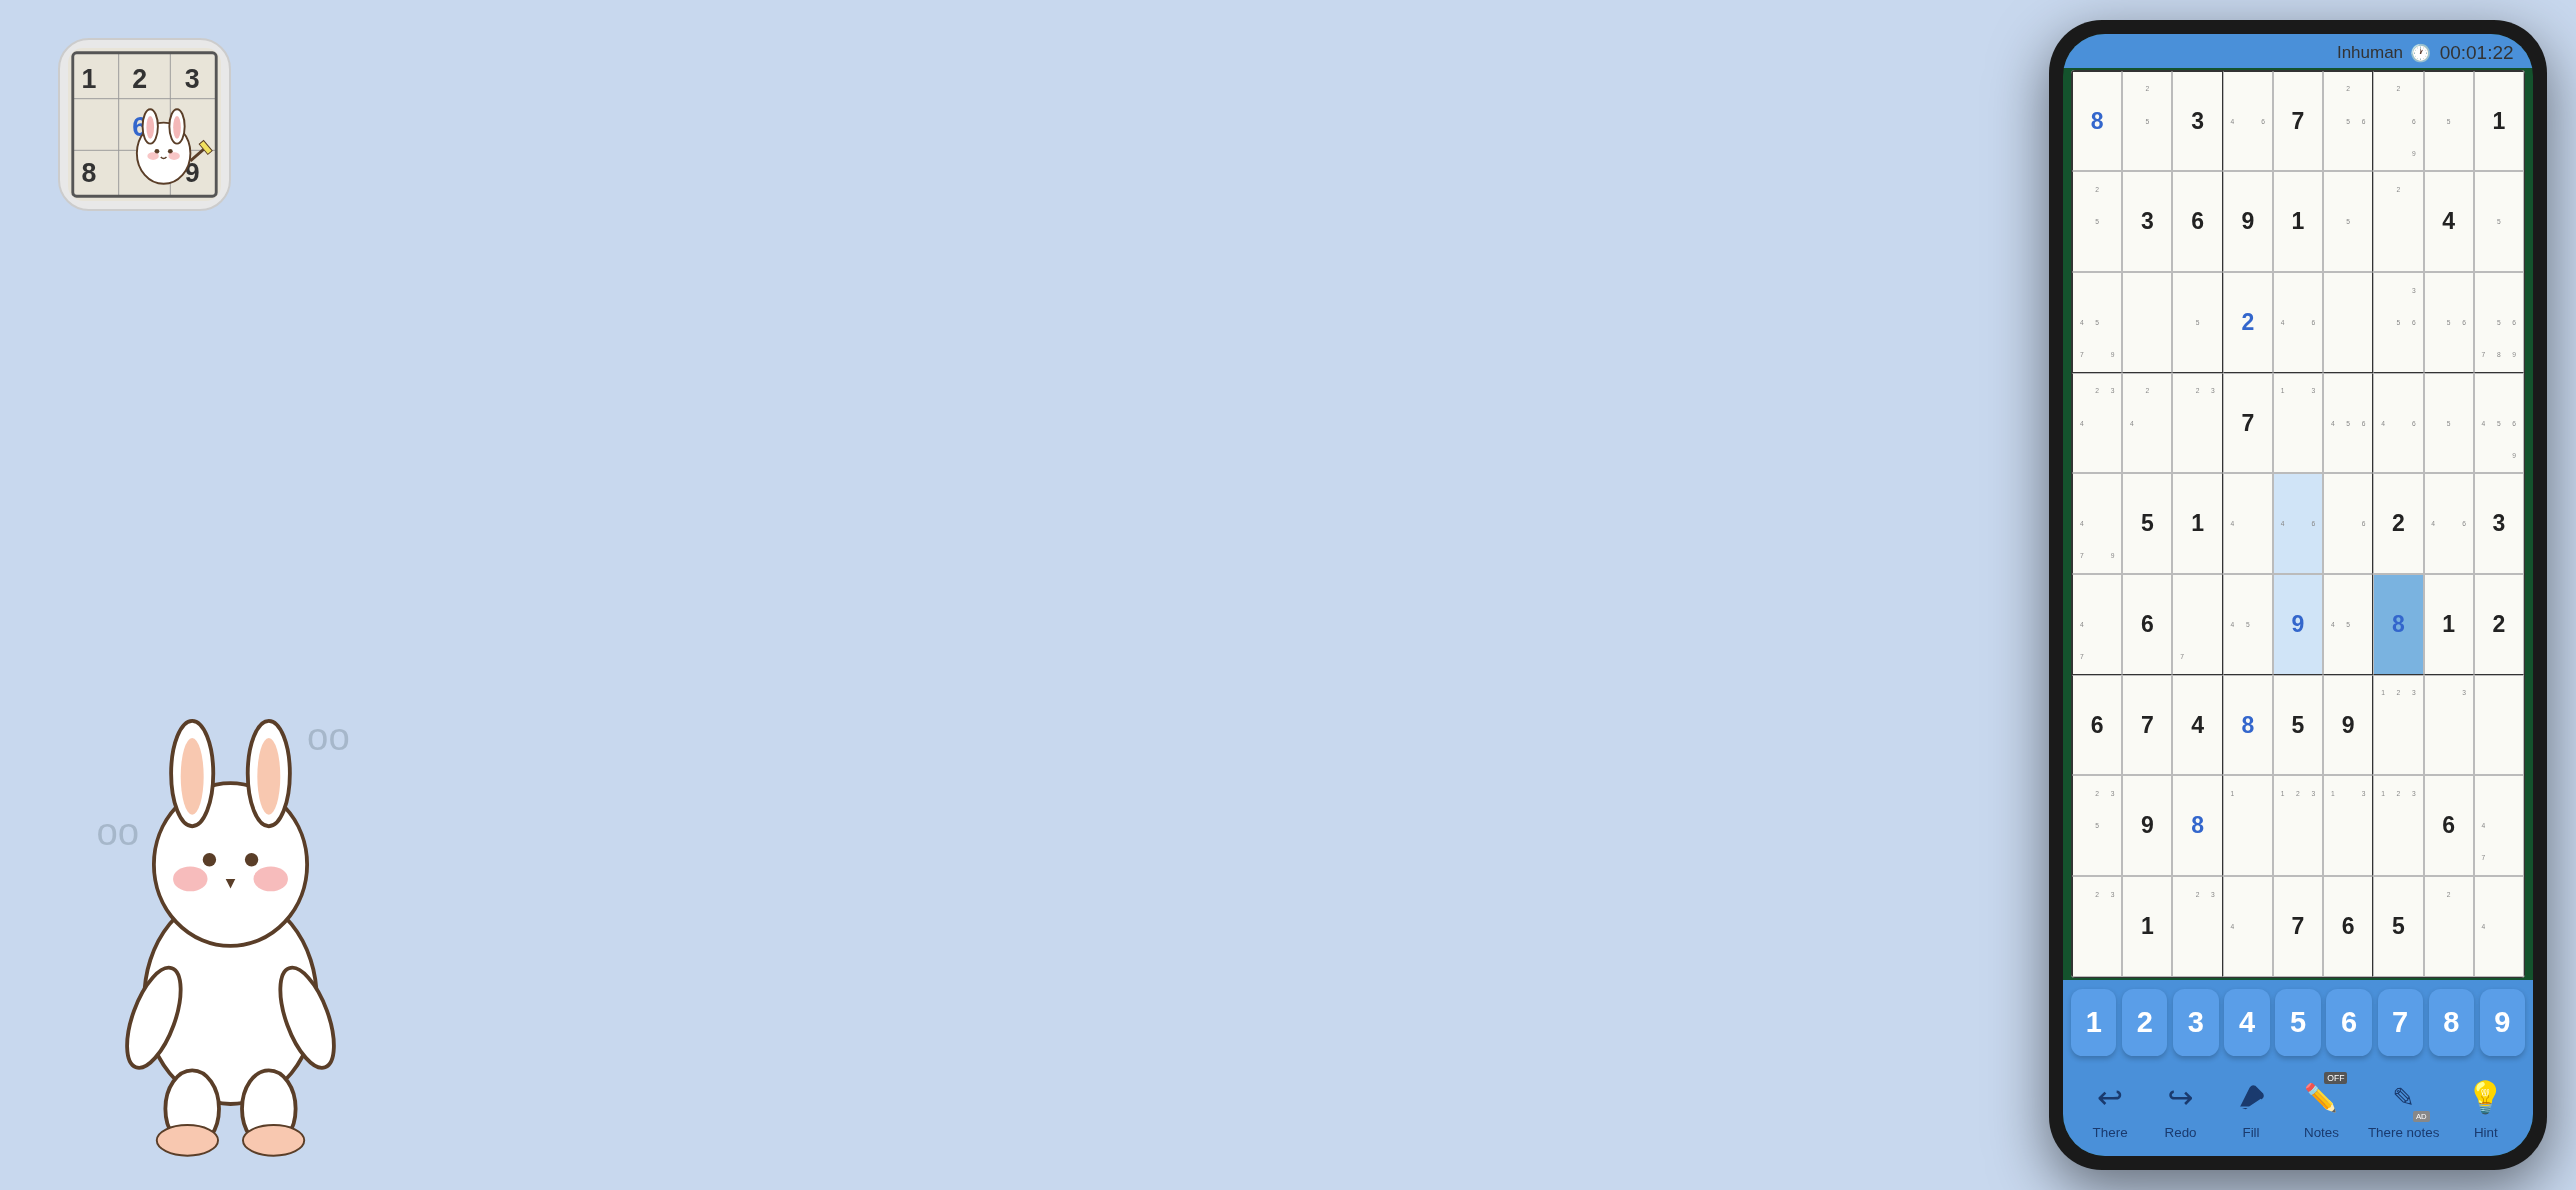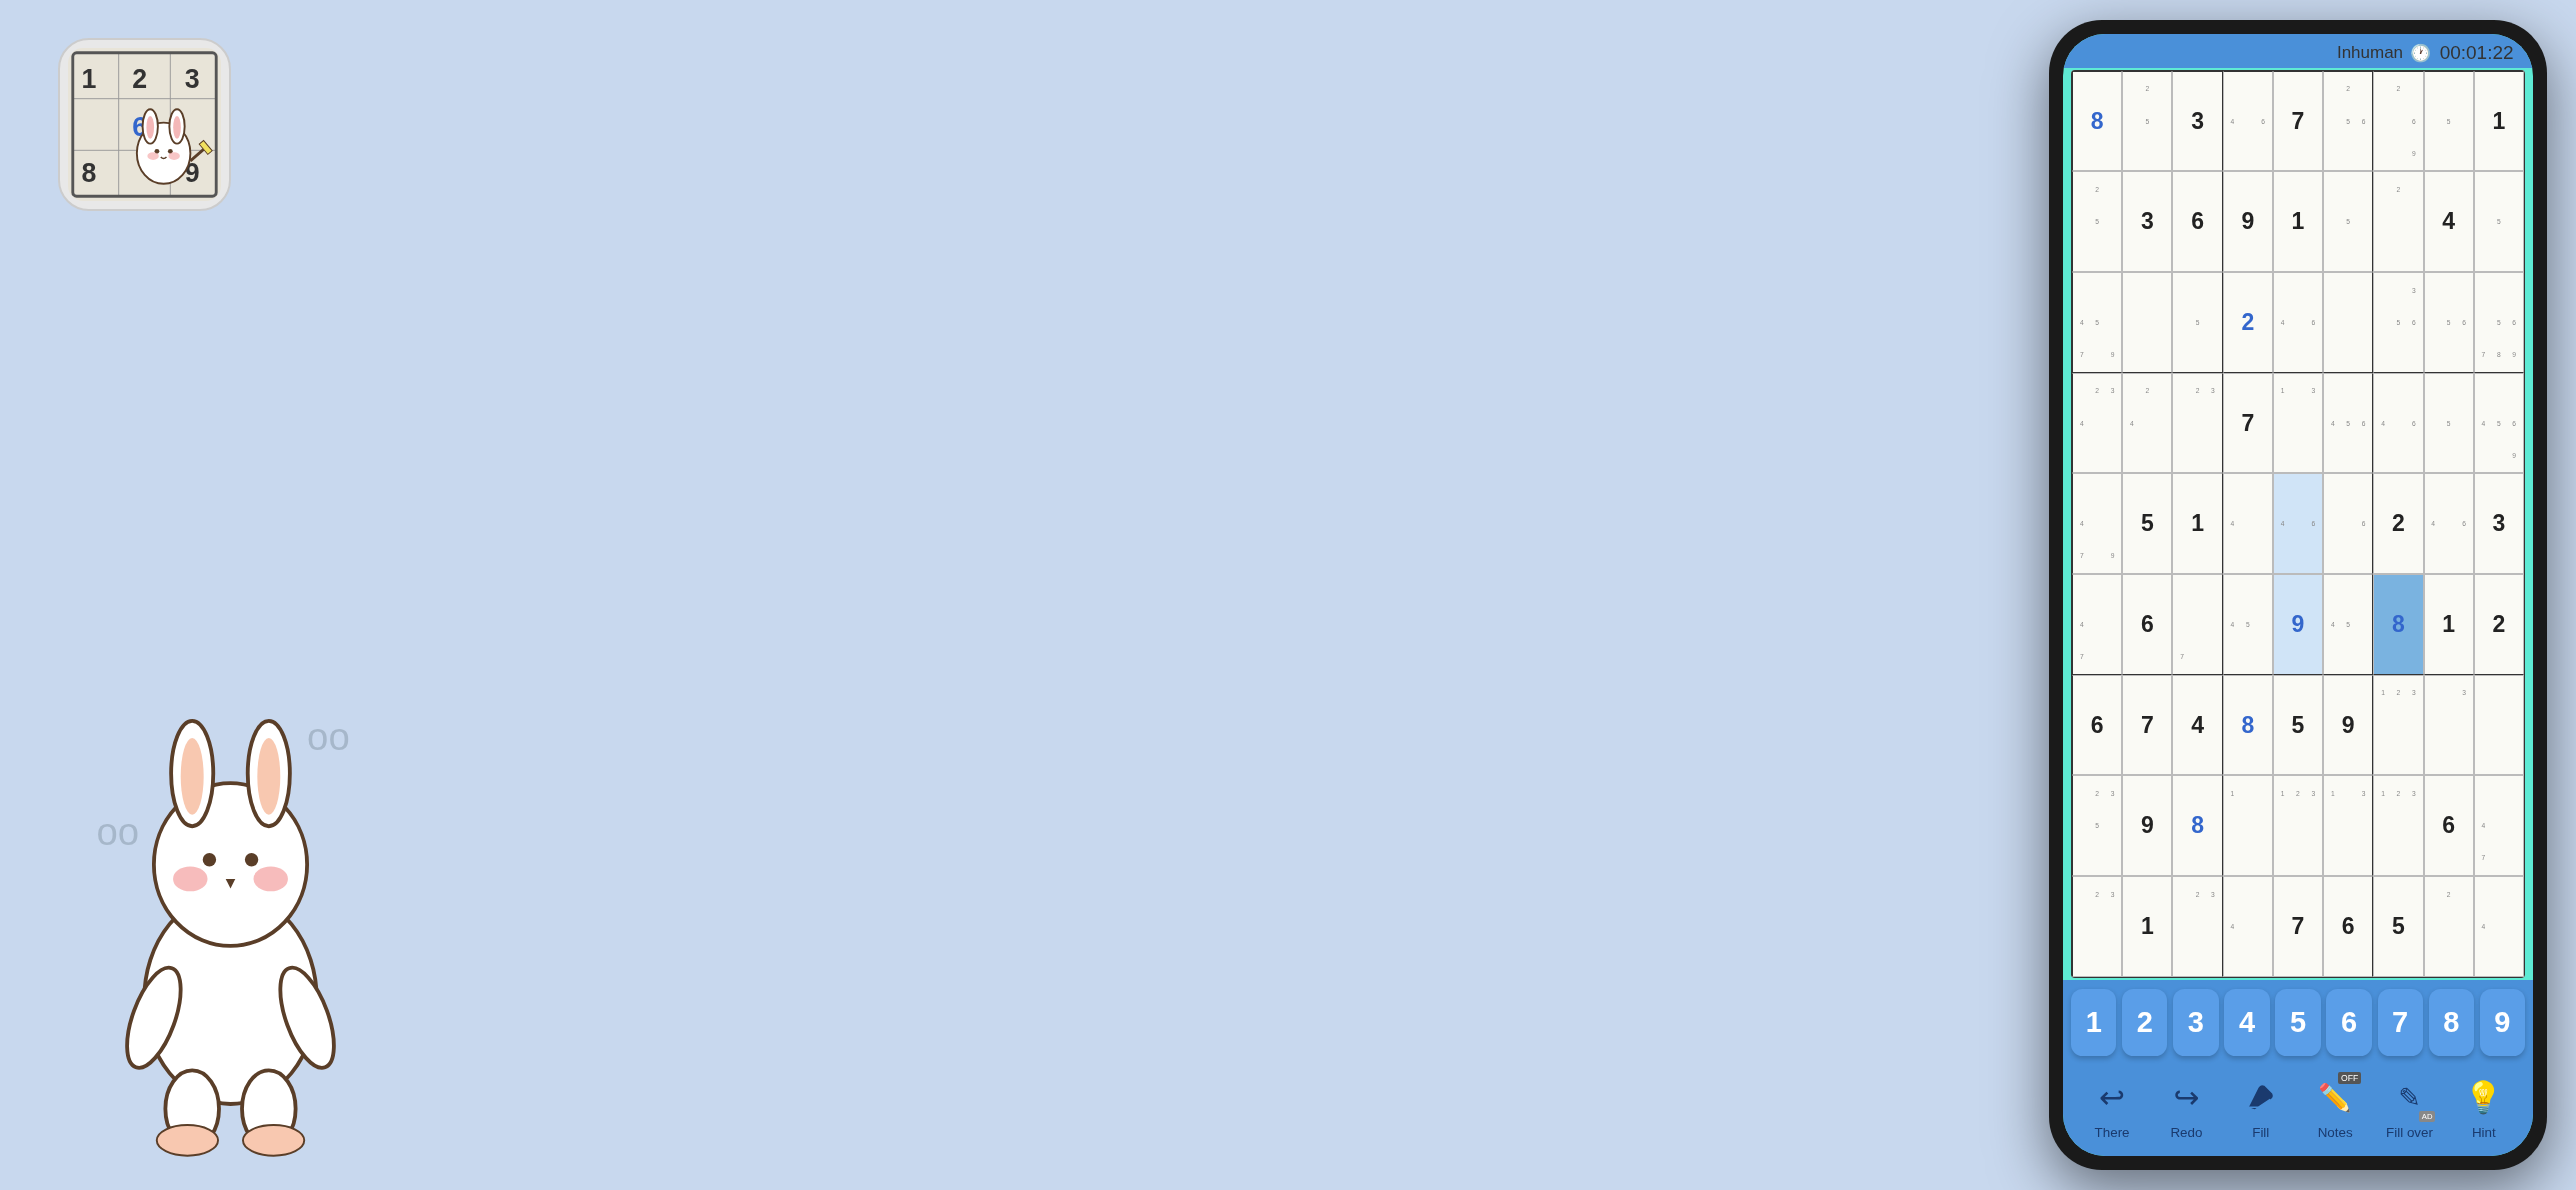--- a/index.html
+++ b/index.html
@@ -115,21 +115,21 @@
       border-radius: 53px;
       padding: 14.4px;
       display: flex;
       flex-direction: column;
       position: relative;
       box-shadow: 0 19px 58px rgba(0,0,0,0.5);
     }
 
     .phone-screen {
       flex: 1;
-      background: #5eead4;
+      background: #14532d;
       border-radius: 42px;
       overflow: hidden;
       display: flex;
       flex-direction: column;
     }
 
     
     .status-bar {
       display: flex;
       justify-content: flex-end;
@@ -1092,21 +1092,21 @@
             <div style="font-size:27px; color:#1a3a6e;">✏️</div>
             <span class="notes-off-badge">OFF</span>
           </div>
           <span class="tool-label">Notes</span>
         </div>
         <div class="tool-btn">
           <div class="tool-icon-wrap">
             <div style="font-size:27px; color:#1a3a6e;">✎</div>
             <span class="ad-badge">AD</span>
           </div>
-          <span class="tool-label">Fill over</span>
+          <span class="tool-label">There notes</span>
         </div>
         <div class="tool-btn">
           <div class="tool-icon">💡</div>
           <span class="tool-label">Hint</span>
         </div>
       </div>
 
     </div>
   </div>
 </div>

